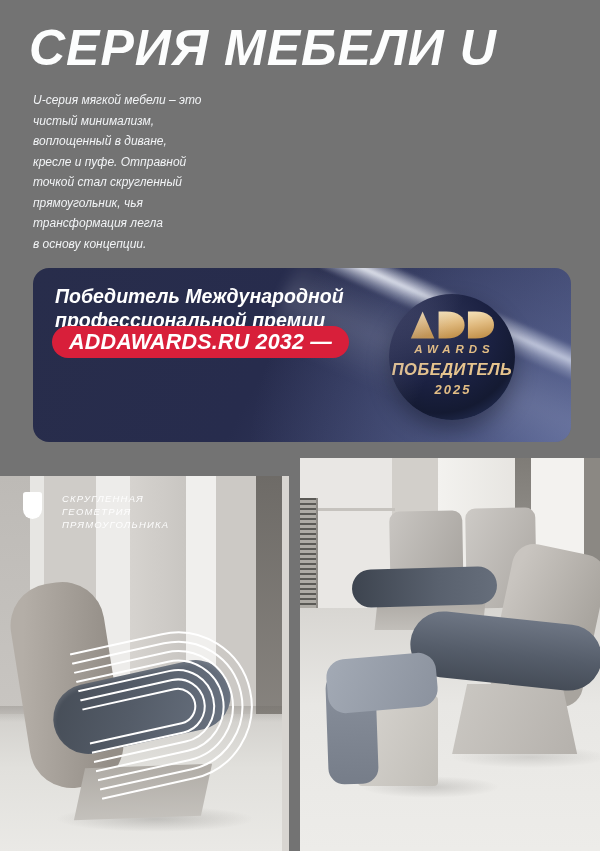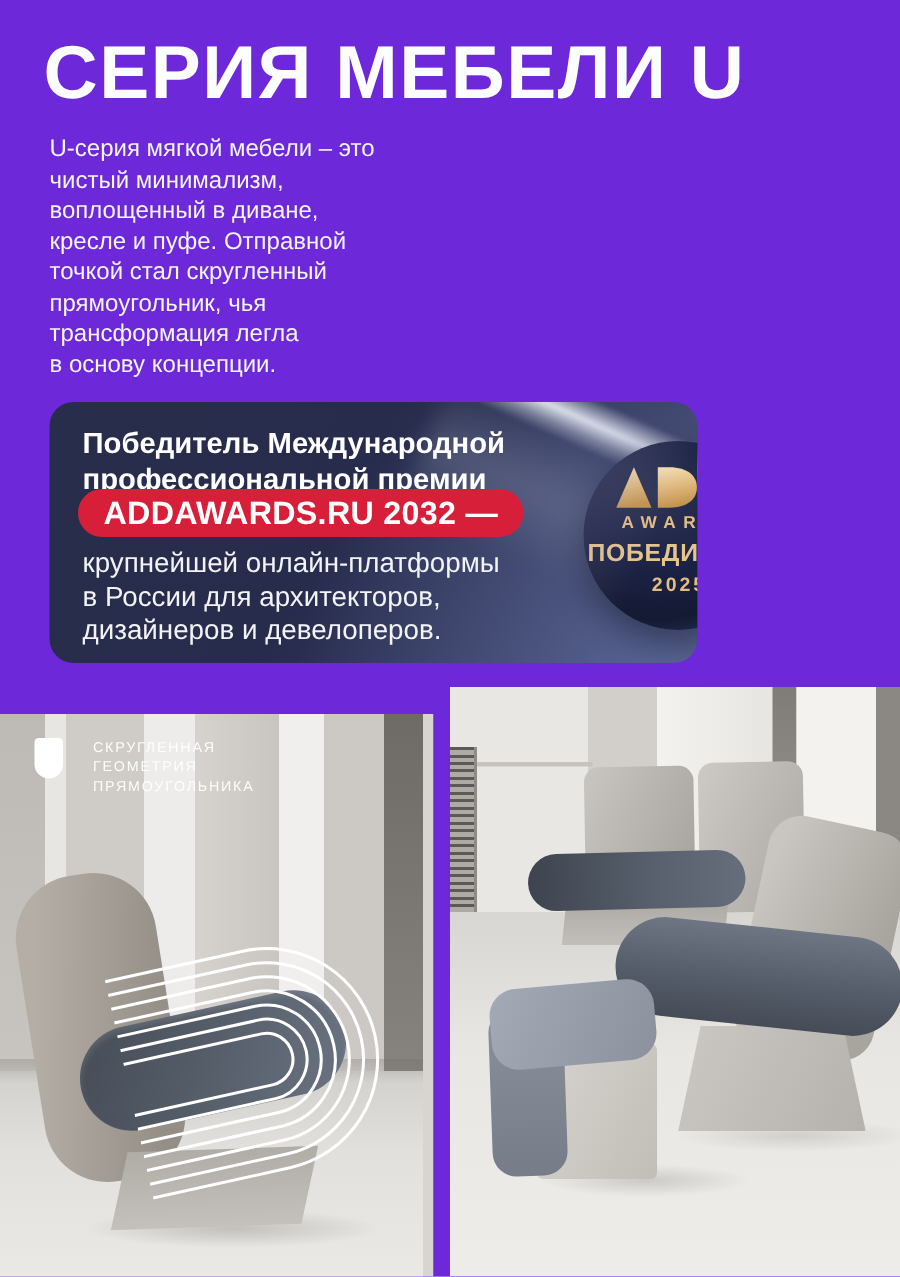--- a/index.html
+++ b/index.html
@@ -1,29 +1,29 @@
 <!DOCTYPE html>
 <html><head>
 <meta charset="utf-8">
 <style>
   html,body{margin:0;padding:0;}
   body{width:600px;height:851px;overflow:hidden;font-family:"Liberation Sans","DejaVu Sans",sans-serif;}
-  .page{position:relative;width:600px;height:851px;background:#6d28d9;overflow:hidden;}
+  .page{position:relative;width:600px;height:851px;background:#737373;overflow:hidden;font-style:italic;}
   .pre{white-space:pre-line;}
 
   
   .title{position:absolute;left:29px;top:22px;margin:0;font-size:50px;line-height:1.05;
          font-weight:800;letter-spacing:1px;color:#fcfdfd;}
-  .intro-left,.intro-right{position:absolute;top:90px;margin:0;font-size:16px;line-height:20.5px;
+  .intro-left,.intro-right{position:absolute;top:90px;margin:0;font-size:12px;line-height:20.5px;
          color:#f2f4f6;font-weight:400;}
   .intro-left{left:33px;width:258px;}
   .intro-right{left:300px;width:276px;}
 
   
-  .banner{position:absolute;left:33px;top:268px;width:432px;height:174px;border-radius:16px;
+  .banner{position:absolute;left:33px;top:268px;width:538px;height:174px;border-radius:16px;
           overflow:hidden;background:linear-gradient(118deg,#282d4b 0%,#272c4d 45%,#394066 80%,#47507a 100%);}
   .streak1{position:absolute;left:300px;top:-30px;width:460px;height:34px;transform:rotate(24deg);
            transform-origin:0 0;filter:blur(1px);
            background:linear-gradient(180deg,rgba(240,242,248,0) 0%,rgba(238,240,246,.95) 45%,rgba(160,165,185,.65) 75%,rgba(160,165,185,0) 100%);}
   .streak2{position:absolute;left:270px;top:-16px;width:520px;height:95px;transform:rotate(24deg);
            transform-origin:0 0;opacity:.2;filter:blur(7px);
            background:linear-gradient(180deg,rgba(235,238,245,0),rgba(235,238,245,.9) 50%,rgba(235,238,245,0));}
   .banner-glow{position:absolute;inset:0;background:radial-gradient(circle at 97% 115%,rgba(110,124,175,.55),rgba(110,124,175,0) 55%);}
   .banner-heading{position:absolute;left:22px;top:16px;font-size:19.5px;line-height:24px;font-weight:700;color:#ffffff;}
   .badge-pill{position:absolute;left:19px;top:58px;height:32px;padding:0 17px;border-radius:17px;
@@ -133,23 +133,20 @@
 
   <div class="banner">
     <div class="streak2"></div>
     <div class="streak1"></div>
     <div class="banner-glow"></div>
     <div class="banner-heading pre">Победитель Международной
 профессиональной премии</div>
     <div class="badge-pill">
       <span>ADDAWARDS.RU 2032 —</span>
     </div>
-    <div class="banner-desc pre">крупнейшей онлайн-платформы
-в России для архитекторов,
-дизайнеров и девелоперов.</div>
 
     <div class="medal">
       <svg class="add-logo" viewBox="0 0 100 36">
         <defs>
           <linearGradient id="gold" x1="0" y1="0" x2="0.2" y2="1">
             <stop offset="0" stop-color="#f6e3ba"></stop>
             <stop offset="0.55" stop-color="#dfb87c"></stop>
             <stop offset="1" stop-color="#c4944f"></stop>
           </linearGradient>
         </defs>

